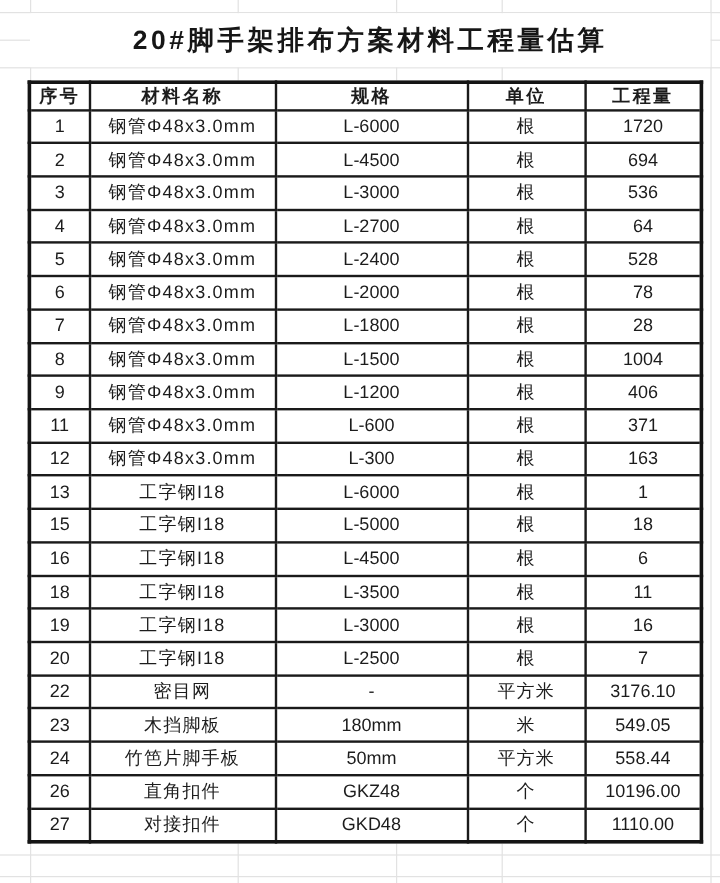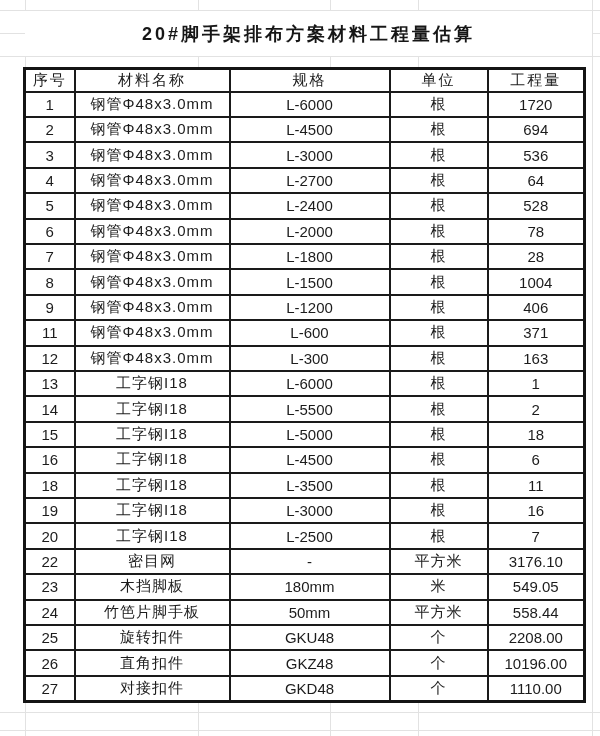--- a/index.html
+++ b/index.html
@@ -16,21 +16,21 @@
   .gl.h{left:0;width:600px;height:1px;}
   .gl.v{top:0;height:736px;width:1px;}
 
   
   .title-band{
     position:absolute;left:25px;top:11px;width:567px;height:45px;
     background:#ffffff;
     display:flex;align-items:center;justify-content:center;
   }
   .title-band .title{
-    font-size:18px;font-weight:bold;letter-spacing:3px;
+    font-size:22px;font-weight:bold;letter-spacing:3px;
     color:#161616;white-space:nowrap;
   }
 
   
   table.estimate{
     position:absolute;left:23px;top:67px;
     width:560px;height:636px;
     border-collapse:collapse;table-layout:fixed;
     background:#ffffff;
     border:3px solid #141414;
@@ -38,21 +38,21 @@
   table.estimate th,
   table.estimate td{
     border:2px solid #1a1a1a;
     padding:0;
     text-align:center;vertical-align:middle;
     font-size:15px;
     overflow:hidden;white-space:nowrap;
   }
   table.estimate thead tr{height:23px;}
   table.estimate tbody tr{height:22.7px;}
-  table.estimate th{font-weight:normal;letter-spacing:2px;}
+  table.estimate th{font-weight:bold;letter-spacing:2px;}
   td.c-material,td.c-unit{letter-spacing:1px;margin-top:15px;}
 </style>
 </head>
 <body>
 
 <div class="gl h" style="top:10px"></div>
 <div class="gl h" style="top:33px"></div>
 <div class="gl h" style="top:56px"></div>
 <div class="gl h" style="top:712px"></div>
 <div class="gl h" style="top:730px"></div>
@@ -162,27 +162,20 @@
     <td class="c-quantity">163</td>
   </tr>
       <tr>
     <td class="c-seq">13</td>
     <td class="c-material">工字钢I18</td>
     <td class="c-spec">L-6000</td>
     <td class="c-unit">根</td>
     <td class="c-quantity">1</td>
   </tr>
       <tr>
-    <td class="c-seq">14</td>
-    <td class="c-material">工字钢I18</td>
-    <td class="c-spec">L-5500</td>
-    <td class="c-unit">根</td>
-    <td class="c-quantity">2</td>
-  </tr>
-      <tr>
     <td class="c-seq">15</td>
     <td class="c-material">工字钢I18</td>
     <td class="c-spec">L-5000</td>
     <td class="c-unit">根</td>
     <td class="c-quantity">18</td>
   </tr>
       <tr>
     <td class="c-seq">16</td>
     <td class="c-material">工字钢I18</td>
     <td class="c-spec">L-4500</td>
@@ -225,27 +218,20 @@
     <td class="c-quantity">549.05</td>
   </tr>
       <tr>
     <td class="c-seq">24</td>
     <td class="c-material">竹笆片脚手板</td>
     <td class="c-spec">50mm</td>
     <td class="c-unit">平方米</td>
     <td class="c-quantity">558.44</td>
   </tr>
       <tr>
-    <td class="c-seq">25</td>
-    <td class="c-material">旋转扣件</td>
-    <td class="c-spec">GKU48</td>
-    <td class="c-unit">个</td>
-    <td class="c-quantity">2208.00</td>
-  </tr>
-      <tr>
     <td class="c-seq">26</td>
     <td class="c-material">直角扣件</td>
     <td class="c-spec">GKZ48</td>
     <td class="c-unit">个</td>
     <td class="c-quantity">10196.00</td>
   </tr>
       <tr>
     <td class="c-seq">27</td>
     <td class="c-material">对接扣件</td>
     <td class="c-spec">GKD48</td>

